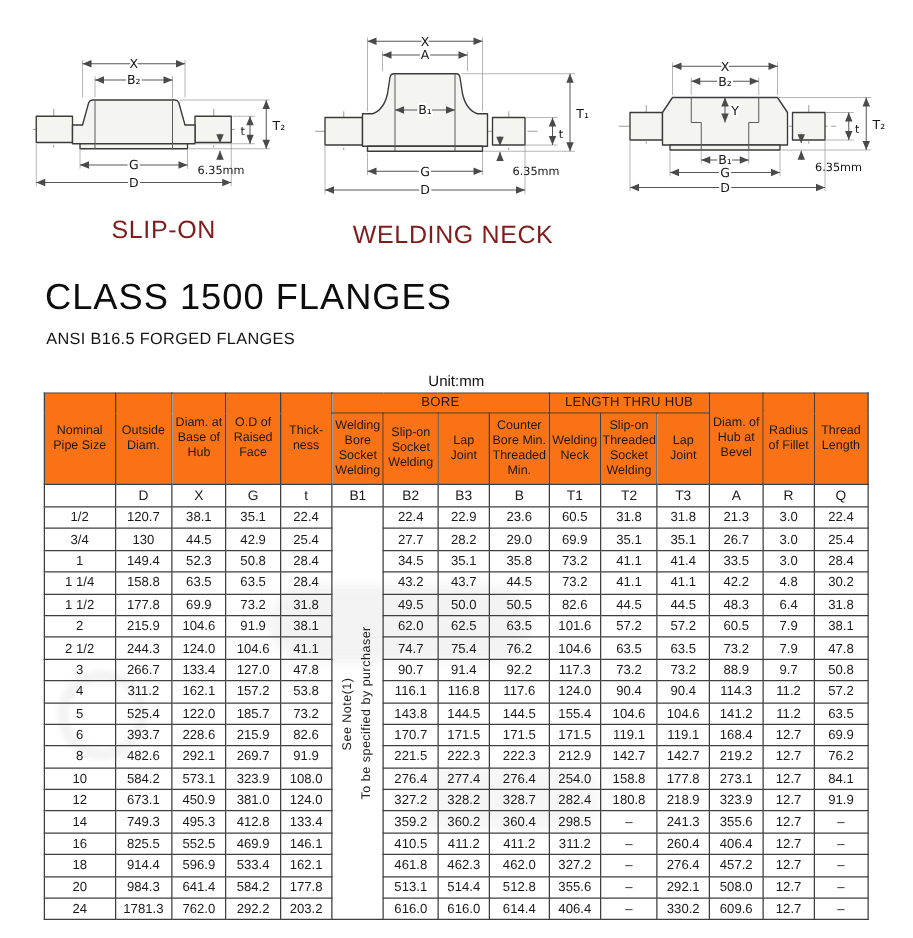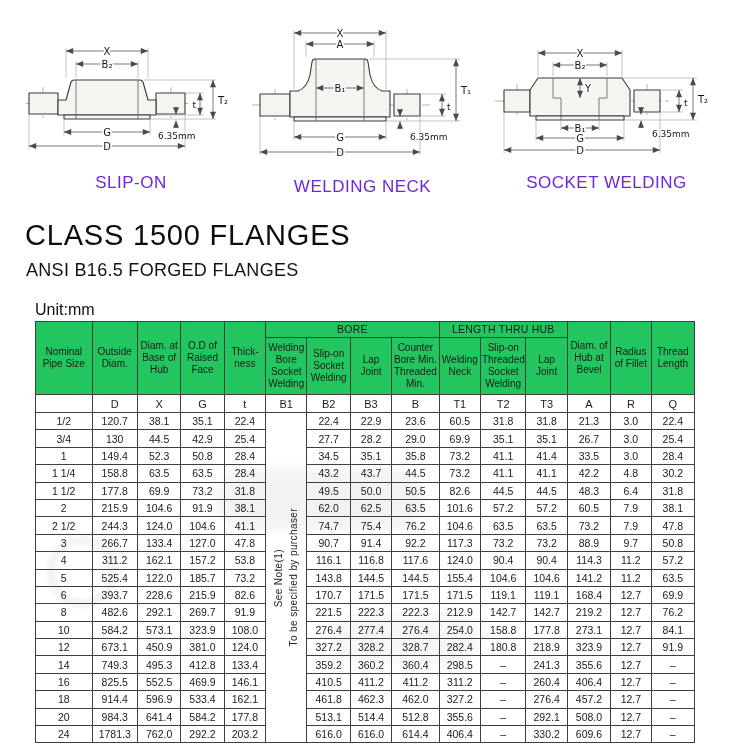--- a/index.html
+++ b/index.html
@@ -4,42 +4,42 @@
 <style>
   html,body { margin:0; padding:0; }
   body {
     width:730px; height:750px; background:#ffffff; color:#111;
     font-family:"Liberation Sans", "DejaVu Sans", sans-serif;
     position:relative; overflow:hidden;
   }
   
   .diagrams-row { display:flex; justify-content:space-between; padding:12px 6px 0 26px; position:relative; z-index:2; }
   .diagram { display:flex; flex-direction:column; align-items:center; }
-  .diagram-caption { font-size:17px; letter-spacing:0.5px; color:#6d28d9; margin-top:3px; }
+  .diagram-caption { font-size:20px; letter-spacing:0.5px; color:#7f1d1d; margin-top:3px; }
   svg text { font-family:"DejaVu Sans", "Liberation Sans", sans-serif; }
   .metal { fill:#f4f4f1; stroke:#3a3a3a; stroke-width:1.1; stroke-linejoin:round; }
   .bore  { stroke:#5a5a5a; stroke-width:0.8; fill:none; }
   .cl    { stroke:#8f8f8f; stroke-width:0.7; stroke-dasharray:9 3 2 3; fill:none; }
   .ext   { stroke:#9b9b9b; stroke-width:0.6; }
   .dim   { stroke:#565656; stroke-width:0.8; fill:none; }
   .dim-label { font-size:10px; fill:#161616; }
   .dim-label.sm { font-size:9px; }
   .halo  { paint-order:stroke; stroke:#ffffff; stroke-width:3.5px; stroke-linejoin:round; }
   
-  .title-block { margin:22px 0 0 25px; position:relative; z-index:2; }
+  .title-block { margin:22px 0 0 36px; position:relative; z-index:2; }
   .page-title { font-size:29px; font-weight:400; letter-spacing:0.8px; margin:0; color:#0d0d0d; }
-  .page-subtitle { font-size:18px; letter-spacing:0.3px; margin:8px 0 0 1px; color:#141414; }
+  .page-subtitle { font-size:13px; letter-spacing:0.3px; margin:8px 0 0 1px; color:#141414; }
   
-  .unit-label { width:660px; margin:20px 0 2px 35px; text-align:left; font-size:16px; color:#101010; position:relative; z-index:2; }
+  .unit-label { width:660px; margin:20px 0 2px 35px; text-align:center; font-size:12px; color:#101010; position:relative; z-index:2; }
   table.flange-table {
     table-layout:fixed; width:660px; margin-left:35px;
     border-collapse:collapse; position:relative; z-index:2;
   }
   th, td { border:1px solid #3f3f3f; text-align:center; vertical-align:middle; overflow:hidden; }
-  thead th { background:#22c55e; font-weight:400; font-size:10px; line-height:1.18; padding:1px 1px; color:#1a1a1a; }
+  thead th { background:#f97316; font-weight:400; font-size:10px; line-height:1.18; padding:1px 1px; color:#1a1a1a; }
   thead th.group-th { font-size:10.5px; height:13px; letter-spacing:0.2px; }
   tr.desc-row th { height:54px; }
   tr.symbol-row td { background:#ffffff; font-size:11px; height:15px; color:#1a1a1a; }
   tbody td { font-size:10.5px; height:16.4px; padding:0 2px; white-space:nowrap; color:#1a1a1a; background:transparent; }
   td.note-cell { padding:0; }
   .note-wrap { display:flex; justify-content:center; align-items:center; gap:4px; height:100%; }
   .vtext {
     writing-mode:vertical-rl; transform:rotate(180deg);
     font-size:10px; white-space:nowrap; color:#222; letter-spacing:0.4px;
   }
@@ -196,21 +196,20 @@
       <line class="dim" x1="15" y1="138" x2="171" y2="138" marker-start="url(#arrhead)" marker-end="url(#arrhead)"></line>
       <text class="dim-label halo" x="91" y="141.5" text-anchor="middle">D</text>
       <line class="dim" x1="190" y1="78" x2="190" y2="100" marker-start="url(#arrhead)" marker-end="url(#arrhead)"></line>
       <text class="dim-label sm halo" x="195" y="94">t</text>
       <line class="dim" x1="204" y1="66" x2="204" y2="108" marker-start="url(#arrhead)" marker-end="url(#arrhead)"></line>
       <text class="dim-label" x="209" y="91">T₂</text>
       <line class="dim" x1="152" y1="95" x2="152" y2="102.5" marker-end="url(#arrhead)"></line>
       <line class="dim" x1="152" y1="116" x2="152" y2="108.5" marker-end="url(#arrhead)"></line>
       <text class="dim-label sm" x="163" y="125">6.35mm</text>
     </svg>
-    <div class="diagram-caption">SOCKET WELDING</div>
   </div>
 </div>
 
 <div class="title-block">
   <h1 class="page-title">CLASS 1500 FLANGES</h1>
   <div class="page-subtitle">ANSI B16.5 FORGED FLANGES</div>
 </div>
 
 <div class="wm wm-blob1"></div>
 <div class="wm wm-ring"></div>

